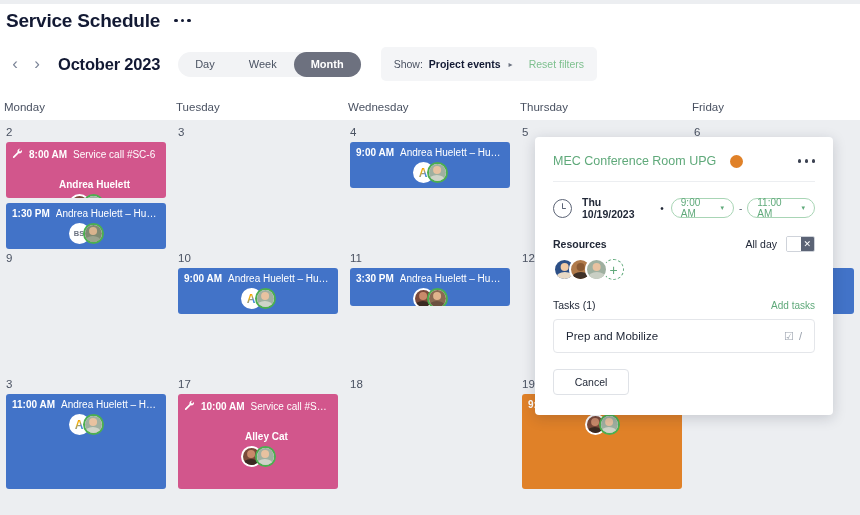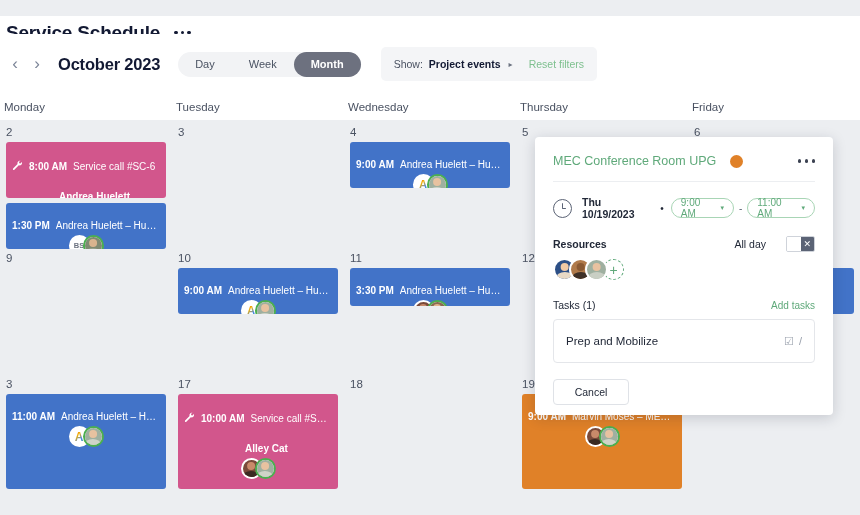--- a/index.html
+++ b/index.html
@@ -5,21 +5,21 @@
   * { box-sizing: border-box; margin: 0; padding: 0; }
   html, body {
     width: 860px; height: 515px;
     font-family: "Liberation Sans", sans-serif;
     background: #ffffff; overflow: hidden;
   }
   #app { position: relative; width: 860px; height: 515px; background: #eceef1; }
 
   
   .titlebar {
-    position: absolute; left: 0; top: 16px; width: 860px; height: 34px;
+    position: absolute; left: 0; top: 4px; width: 860px; height: 34px;
     background: #ffffff; border-bottom: 1px solid #e6e8ec;
     display: flex; align-items: center; padding-left: 6px;
   }
   .page-title {
     font-size: 19px; font-weight: bold; color: #121933; letter-spacing: -0.2px;
   }
   .title-dots {
     margin-left: 12px; display: flex; gap: 3px; align-items: center;
     padding: 4px 2px; cursor: pointer;
   }
@@ -79,21 +79,21 @@
 
   .evt {
     border-radius: 3px; color: #ffffff; position: relative;
     padding: 5px 6px 6px 6px; margin-bottom: 5px; overflow: hidden;
   }
   .evt.blue { background: #4273c8; }
   .evt.pink { background: #d2568c; }
   .evt.orange { background: #e08128; }
   .evt-line {
     display: flex; align-items: baseline; gap: 6px;
-    font-size: 10px; white-space: nowrap; overflow: hidden; margin-top: 12px;
+    font-size: 10px; white-space: nowrap; overflow: hidden;
   }
   .evt-time { font-weight: bold; flex: none; }
   .evt-title { overflow: hidden; text-overflow: ellipsis; white-space: nowrap; }
   .evt-sub { font-size: 10px; font-weight: bold; margin-top: 19px; }
   .wrench {
     flex: none; width: 11px; height: 11px; position: relative; top: 1px;
   }
   .avatars { display: flex; justify-content: center; margin-top: 4px; }
   .av {
     width: 21px; height: 21px; border-radius: 50%; border: 2px solid #ffffff;
@@ -166,41 +166,41 @@
   .res-label { font-size: 10.5px; color: #222938; font-weight: bold; }
   .res-avatars { display: flex; align-items: center; margin-top: 6px; }
   .res-avatars .av { width: 23px; height: 23px; }
   .add-res {
     width: 21px; height: 21px; border-radius: 50%;
     border: 1.4px dashed #5fa97a; margin-left: -5px;
     display: flex; align-items: center; justify-content: center;
     color: #5fa97a; font-size: 14px; cursor: pointer; background: #ffffff;
   }
   .allday-wrap {
-    margin-left: auto; display: flex; align-items: center; gap: 20px; height: 19px;
+    margin-left: auto; display: flex; align-items: center; gap: 9px; height: 19px;
   }
   .allday-label { font-size: 10.5px; color: #222938; }
   .toggle {
     width: 29px; height: 16px; border: 1px solid #cfd3da; border-radius: 2px;
     display: flex; cursor: pointer; overflow: hidden;
   }
   .toggle .knob { width: 50%; background: #ffffff; }
   .toggle .off {
     width: 50%; background: #5b6375; color: #ffffff; font-size: 9px;
     display: flex; align-items: center; justify-content: center;
   }
 
   .tasks-head {
     display: flex; align-items: baseline; margin-top: 18px;
   }
   .tasks-title { font-size: 10.5px; color: #222938; font-weight: normal; }
   .add-tasks { margin-left: auto; font-size: 10px; color: #5fa97a; cursor: pointer; }
   .task-item {
     margin-top: 8px; border: 1px solid #e4e6ea; border-radius: 4px;
-    height: 44px; display: flex; align-items: center; padding: 0 12px;
+    height: 34px; display: flex; align-items: center; padding: 0 12px;
   }
   .task-name { font-size: 11.5px; color: #222938; }
   .task-icons { margin-left: auto; display: flex; align-items: center; gap: 5px; color: #9aa1ad; font-size: 11px; }
 
   .pop-actions { display: flex; align-items: center; margin-top: 16px; }
   .btn-cancel {
     border: 1px solid #dfe2e7; border-radius: 4px; background: #ffffff;
     height: 26px; width: 76px; font-size: 10.5px; color: #222938; cursor: pointer;
     font-family: "Liberation Sans", sans-serif;
   }

